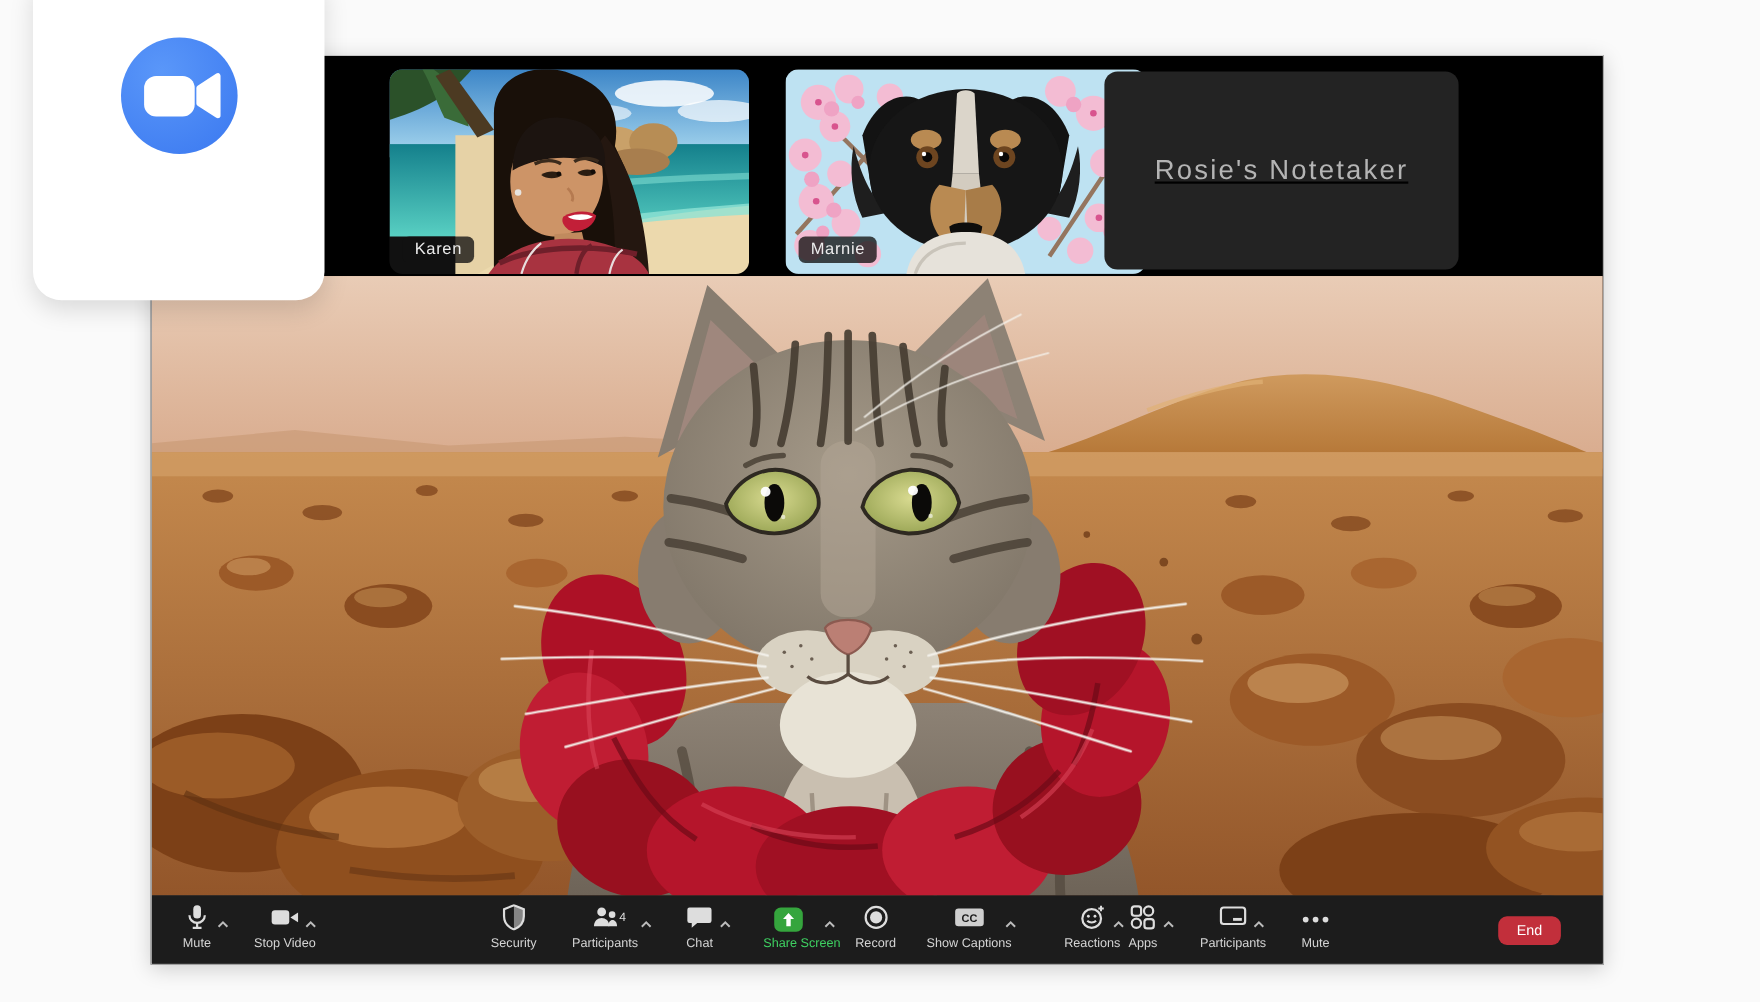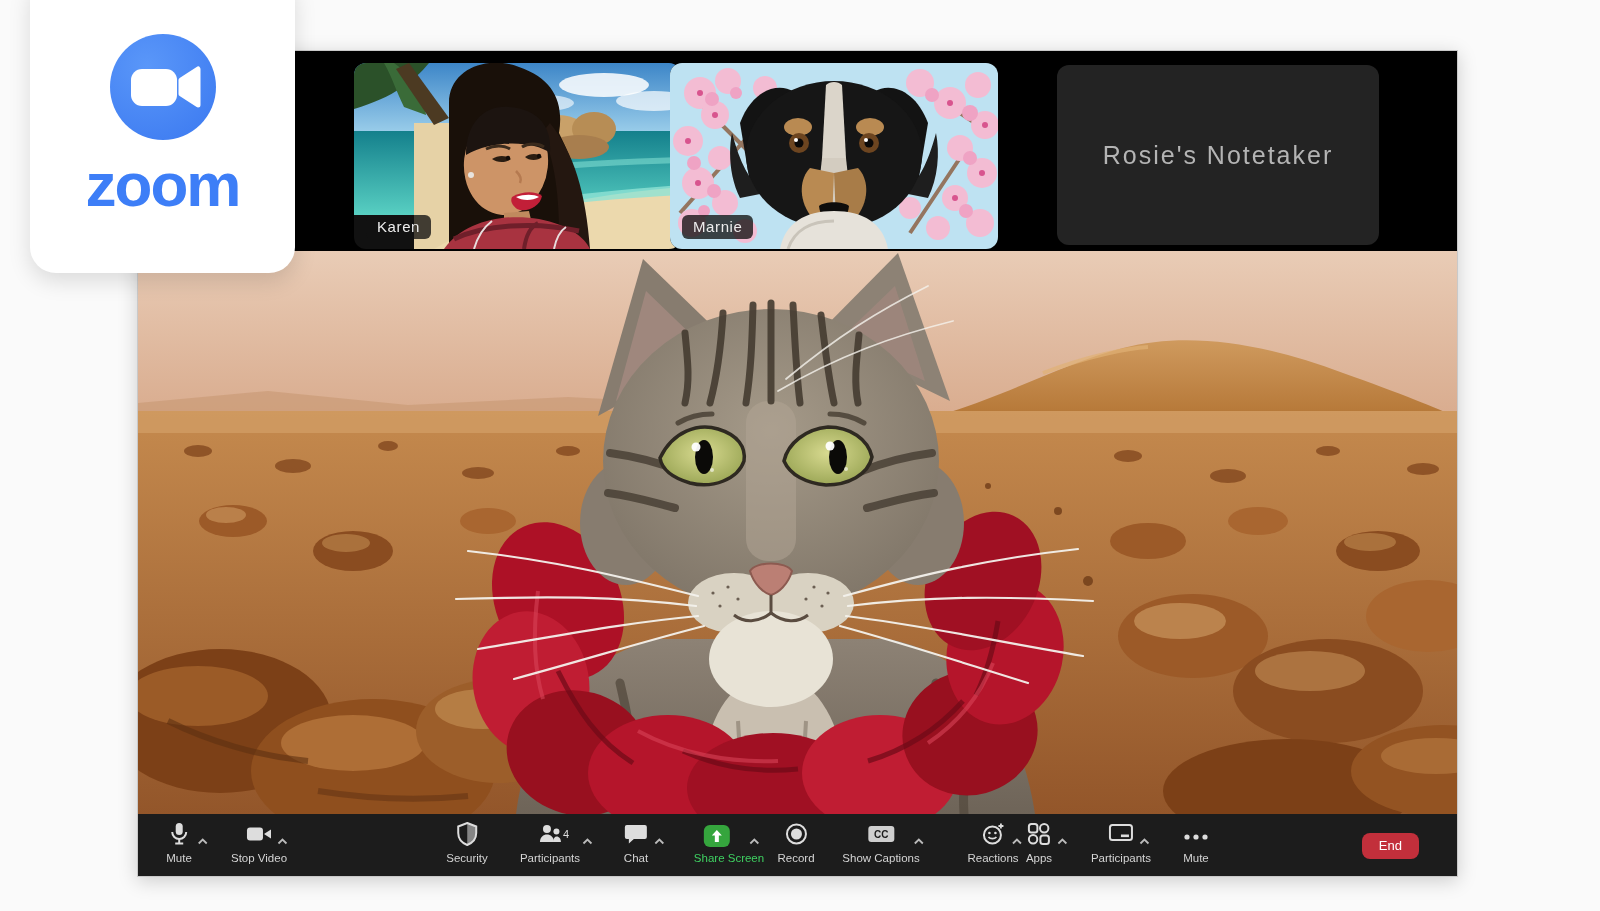--- a/index.html
+++ b/index.html
@@ -9,23 +9,23 @@
   
   .zoom-window { position:absolute; left:137px; top:50px; width:1321px; height:827px;
                  background:#000; border:1px solid #c9c9c9; box-shadow:0 4px 18px rgba(0,0,0,.18);
                  overflow:hidden; }
 
   
   .filmstrip { position:absolute; left:0; top:0; width:100%; height:200px; background:#000; }
   .tile { position:absolute; top:12px; height:186px; border-radius:12px; overflow:hidden; background:#111; }
   .tile svg { display:block; width:100%; height:100%; }
   .tile-karen  { left:216px; width:327px; }
-  .tile-marnie { left:532px; width:328px; }
-  .tile-rosie  { left:919px; top:14px; width:322px; height:180px; background:#232323;
-                 display:flex; align-items:center; justify-content:center; }
+  .tile-marnie { left:576px; width:328px; }
+  .tile-rosie  { left:866px; top:14px; width:322px; height:180px; background:#232323;
+                 display:flex; align-items:center; justify-content:center;text-decoration:underline; }
   .rosie-name { color:#b4b4b4; font-size:25px; letter-spacing:2px; font-weight:400; }
   .name-tag { position:absolute; left:12px; bottom:10px; background:rgba(18,18,18,.78);
               color:#ececec; font-size:15px; letter-spacing:.6px; padding:3px 11px 4px;
               border-radius:6px; }
 
   
   .main-video { position:absolute; left:0; top:200px; width:1319px; height:563px; background:#d8ac90; }
   .main-video svg { display:block; width:100%; height:100%; }
 
   
@@ -612,14 +612,13 @@
   </div>
 </div>
 
 <div class="logo-card">
   <div class="logo-circle">
     <svg width="106" height="106" viewBox="0 0 106 106">
       <rect x="21" y="35" width="46" height="37" rx="11" fill="#fff"></rect>
       <path d="M71 46 L88 35 L88 71 L71 60 Z" fill="#fff" stroke="#fff" stroke-width="5" stroke-linejoin="round"></path>
     </svg>
   </div>
-  <div class="logo-word">zoom</div>
 </div>
 
 </body></html>

